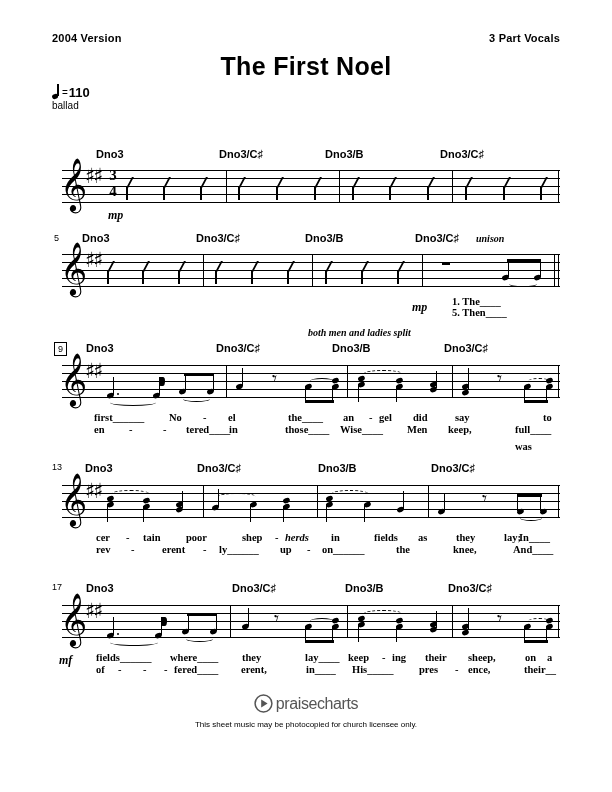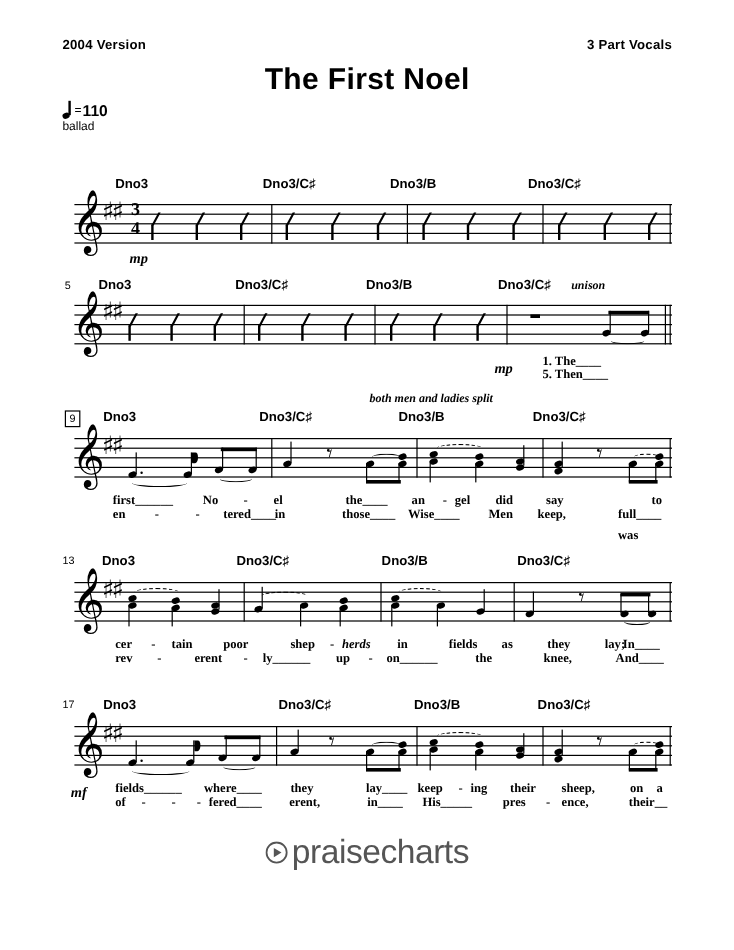--- a/index.html
+++ b/index.html
@@ -301,21 +301,21 @@
   }
   .logo-row {
     display: flex;
     align-items: center;
     justify-content: center;
     gap: 3px;
   }
   .logo-icon { display: block; }
   .logo-text {
     font-family: "Liberation Sans", sans-serif;
-    font-size: 28px;
+    font-size: 16px;
     letter-spacing: -0.4px;
     color: #555555;
   }
   .copy {
     margin-top: 7px;
     font-family: "Liberation Sans", sans-serif;
     font-size: 8px;
     line-height: 10.5px;
   }
   .copy .ccli { font-weight: bold; font-size: 8.5px; }
@@ -783,16 +783,17 @@
 
   <div class="footer">
     <div class="logo-row">
       <svg class="logo-icon" width="19" height="19" viewBox="0 0 19 19">
         <circle cx="9.5" cy="9.5" r="8.4" fill="none" stroke="#555555" stroke-width="1.5"></circle>
         <polygon points="7.2,5.6 13.6,9.5 7.2,13.4" fill="#555555"></polygon>
       </svg>
       <span class="logo-text">praisecharts</span>
     </div>
     <div class="copy">
+      <div>This sheet music may be photocopied for church licensee only.</div>
     </div>
   </div>
 
 </div>
 
 </body></html>

